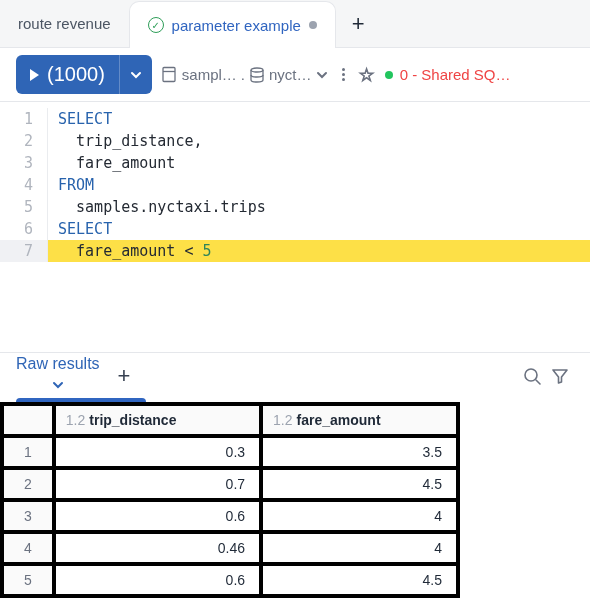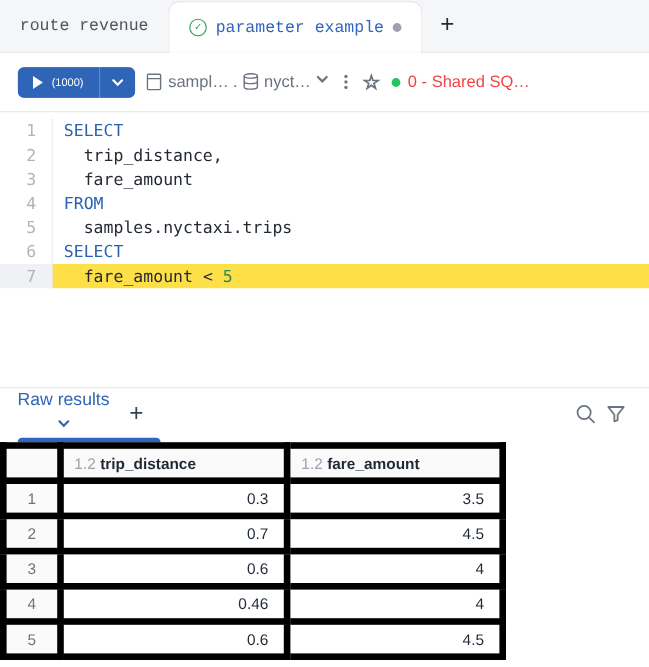--- a/index.html
+++ b/index.html
@@ -1,32 +1,32 @@
 <!DOCTYPE html>
 <html><head>
   <meta charset="utf-8">
   <style>
     * { box-sizing: border-box; margin: 0; padding: 0; }
     html, body { width: 590px; height: 606px; overflow: hidden; font-family: -apple-system, "Segoe UI", Helvetica, Arial, sans-serif; font-size: 14px; color: #1f2937; background: #fff; }
 
     
-    .tabs { display: flex; height: 48px; background: #f5f6f7; border-bottom: 1px solid #e5e7eb; font-family: Liberation Mono, monospace; }
+    .tabs { display: flex; height: 48px; background: #f5f6f7; border-bottom: 1px solid #e5e7eb; }
     .tab { display: flex; align-items: center; gap: 8px; height: 100%; padding: 0 18px; color: #4b5563; font-size: 15px; cursor: pointer; }
     .tab.active { background: #fff; border-top-left-radius: 10px; border-top-right-radius: 10px; border: 1px solid #e5e7eb; border-bottom: none; color: #3065c0; font-weight: 500; position: relative; top: 1px; }
     .tab-dirty { width: 8px; height: 8px; border-radius: 50%; background: #9ca3af; display: inline-block; }
     .tab-plus { padding: 0 16px; height: 100%; display: flex; align-items: center; color: #1f2937; font-size: 22px; font-weight: 300; cursor: pointer; }
     .check-circle { width: 16px; height: 16px; border: 1.5px solid #2f9e59; border-radius: 50%; display: inline-flex; align-items: center; justify-content: center; color: #2f9e59; font-size: 10px; }
 
     
     .toolbar { display: flex; align-items: center; gap: 10px; height: 54px; padding: 0 16px; border-bottom: 1px solid #e5e7eb; }
     .run-outer { display: flex; border-radius: 6px; overflow: hidden; }
-    .run-btn { display: flex; align-items: flex-end; gap: 8px; background: #2f65b6; color: #fff; font-size: 10px; font-weight: 500; border: none; padding: 8px 14px; cursor: pointer; }
+    .run-btn { display: flex; align-items: center; gap: 8px; background: #2f65b6; color: #fff; font-size: 20px; font-weight: 500; border: none; padding: 8px 14px; cursor: pointer; }
     .run-btn .play { width: 0; height: 0; border-left: 9px solid #fff; border-top: 6px solid transparent; border-bottom: 6px solid transparent; }
     .run-caret { background: #2f65b6; color: #fff; border: none; border-left: 1px solid rgba(255,255,255,0.25); padding: 8px 10px; cursor: pointer; display: flex; align-items: center; justify-content: center; }
-    .picker { display: flex; gap: 4px; color: #374151; cursor: pointer; font-size: 15px; }
+    .picker { display: flex; align-items: center; gap: 4px; color: #374151; cursor: pointer; font-size: 15px; }
     .picker .muted { color: #6b7280; }
     .kebab { display: flex; flex-direction: column; gap: 2px; padding: 4px; cursor: pointer; }
     .kebab span { width: 3px; height: 3px; background: #6b7280; border-radius: 50%; }
     .star { color: #6b7280; font-size: 18px; cursor: pointer; -webkit-text-stroke: 1px #6b7280; }
     .compute { display: flex; align-items: center; gap: 7px; font-size: 15px; color: #ef4444; cursor: pointer; }
     .green-dot { width: 8px; height: 8px; background: #22c55e; border-radius: 50%; display: inline-block; }
 
     
     .editor { padding: 6px 0 0 0; }
     .line { display: flex; font-family: ui-monospace, "SF Mono", Menlo, Consolas, monospace; font-size: 15px; line-height: 22px; }
@@ -43,21 +43,21 @@
     
     .results-bar { display: flex; align-items: center; height: 46px; padding: 0 16px; border-top: 1px solid #e5e7eb; }
     .results-tab { display: flex; align-items: center; gap: 6px; color: #2f65b6; font-size: 16px; cursor: pointer; height: 42px; flex-direction: column; }
     .underline { height: 4px; background: #3065c0; border-radius: 4px 4px 0 0; width: 130px; margin-left: 16px; }
     .results-plus { margin-left: 18px; font-size: 22px; color: #374151; cursor: pointer; font-weight: 300; }
     .spacer { flex: 1; }
     .icon-btn { color: #6b7280; cursor: pointer; padding: 4px; display: flex; }
 
     
     table.results { border-collapse: collapse; border-top: 1px solid #e5e7eb; width: 460px; }
-    table.results th, table.results td { border: 6px solid #000000; height: 32px; font-size: 14px; }
+    table.results th, table.results td { border: 4px solid #000000; height: 32px; font-size: 14px; }
     table.results th { background: #fafafa; font-weight: 700; text-align: left; padding-left: 10px; }
     table.results th .typetag { color: #9ca3af; font-weight: 500; margin-right: 4px; }
     td.rownum { width: 50px; text-align: center; color: #6b7280; background: #fafafa; }
     th.rownum-h { width: 50px; background: #fafafa; }
     td.cell { text-align: right; padding-right: 14px; }
     .col1 { width: 200px; }
     .col2 { width: 190px; }
 
     svg { display: block; }
   </style>

